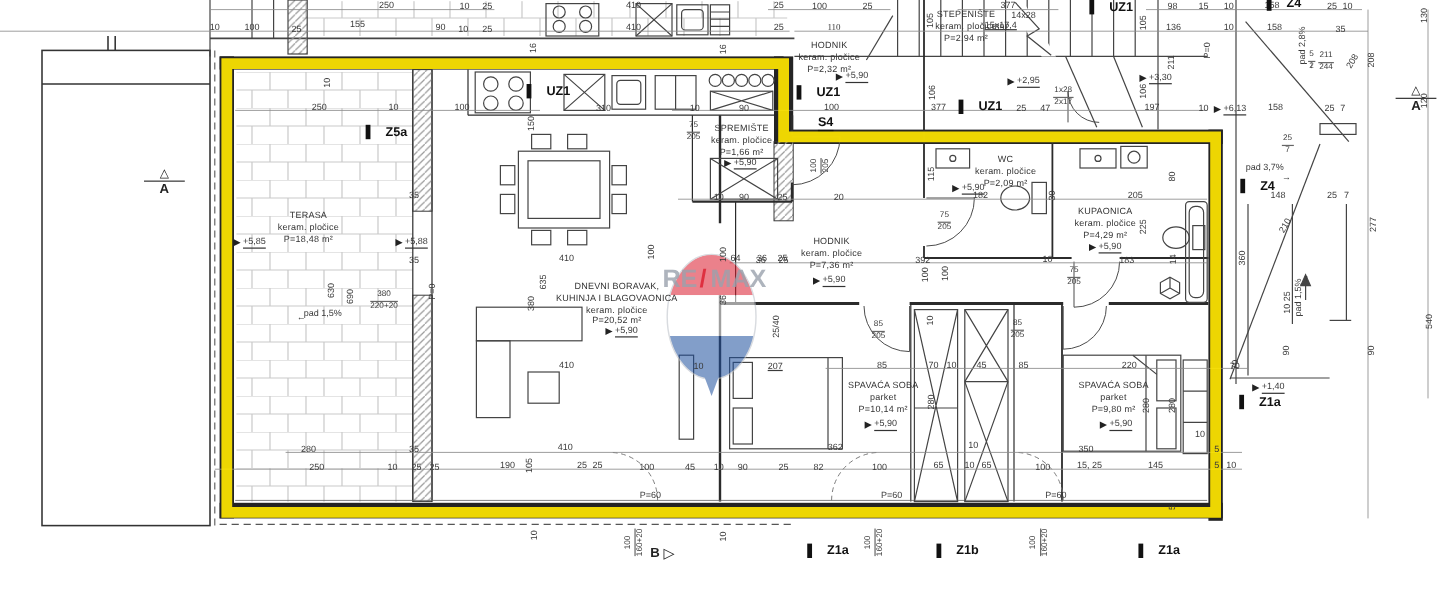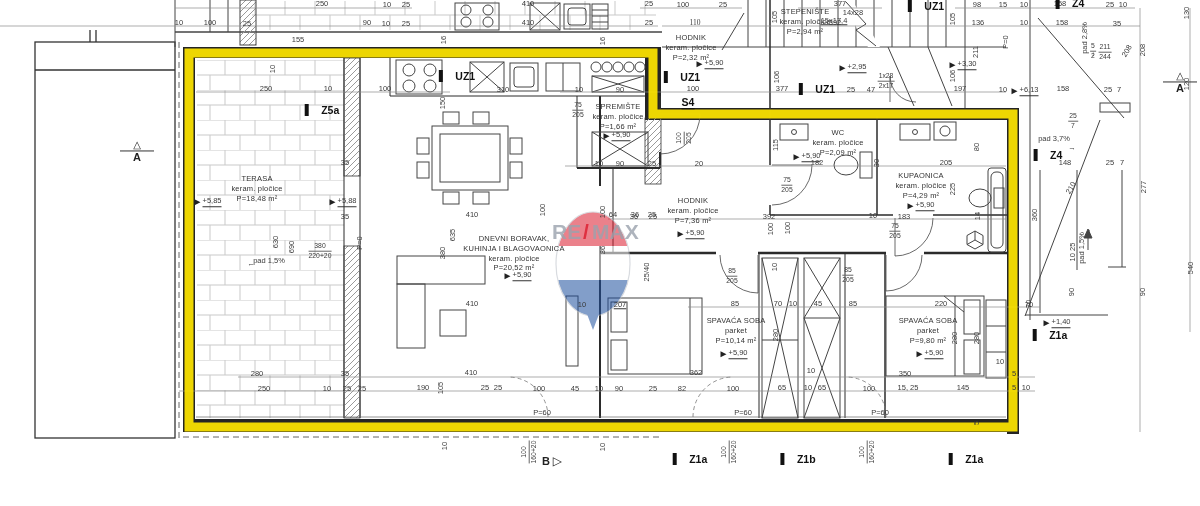--- a/index.html
+++ b/index.html
@@ -281,21 +281,21 @@
       <div class="lb dim" style="left: 853px; top: 13px; transform: translate(-50%, -50%);">14x28</div>
       <div class="lb dim" style="left: 977px; top: 5px; transform: translate(-50%, -50%);">98</div>
       <div class="lb dim" style="left: 1003px; top: 5px; transform: translate(-50%, -50%);">15</div>
       <div class="lb dim" style="left: 1024px; top: 5px; transform: translate(-50%, -50%);">10</div>
       <div class="lb dim" style="left: 1060px; top: 4px; transform: translate(-50%, -50%);">158</div>
       <div class="lb dim" style="left: 1110px; top: 5px; transform: translate(-50%, -50%);">25</div>
       <div class="lb dim" style="left: 1123px; top: 5px; transform: translate(-50%, -50%);">10</div>
       <div class="lb dim" style="left: 179px; top: 23px; transform: translate(-50%, -50%);">10</div>
       <div class="lb dim" style="left: 210px; top: 23px; transform: translate(-50%, -50%);">100</div>
       <div class="lb dim" style="left: 247px; top: 24px; transform: translate(-50%, -50%);">25</div>
-      <div class="lb dim" style="left: 298px; top: 40px; transform: translate(-50%, -50%);">155</div>
+      <div class="lb dim" style="left: 298px; top: 20px; transform: translate(-50%, -50%);">155</div>
       <div class="lb dim" style="left: 367px; top: 23px; transform: translate(-50%, -50%);">90</div>
       <div class="lb dim" style="left: 386px; top: 24px; transform: translate(-50%, -50%);">10</div>
       <div class="lb dim" style="left: 406px; top: 24px; transform: translate(-50%, -50%);">25</div>
       <div class="lb dim" style="left: 528px; top: 23px; transform: translate(-50%, -50%);">410</div>
       <div class="lb dim" style="left: 649px; top: 23px; transform: translate(-50%, -50%);">25</div>
       <div class="lb dim" style="left: 695px; top: 23px; transform: translate(-50%, -50%); font-family: Liberation Serif, serif;">110</div>
       <div class="lb dim" style="left: 835px; top: 23px; transform: translate(-50%, -50%);">392</div>
       <div class="lb dim" style="left: 834px; top: 21px; transform: translate(-50%, -50%); text-decoration: underline;">15x17,4</div>
       <div class="lb dim" style="left: 978px; top: 23px; transform: translate(-50%, -50%);">136</div>
       <div class="lb dim" style="left: 1024px; top: 23px; transform: translate(-50%, -50%);">10</div>
@@ -340,35 +340,35 @@
       <div class="lb dim" style="left: 453px; top: 235px; transform: translate(-50%, -50%) rotate(-90deg);">635</div>
       <div class="lb dim" style="left: 443px; top: 253px; transform: translate(-50%, -50%) rotate(-90deg);">380</div>
       <div class="lb dim" style="left: 603px; top: 212px; transform: translate(-50%, -50%) rotate(-90deg);">100</div>
       <div class="lb dim" style="left: 613px; top: 215px; transform: translate(-50%, -50%);">64</div>
       <div class="lb dim" style="left: 635px; top: 215px; transform: translate(-50%, -50%);">36</div>
       <div class="lb dim" style="left: 652px; top: 215px; transform: translate(-50%, -50%);">25</div>
       <div class="lb dim" style="left: 603px; top: 250px; transform: translate(-50%, -50%) rotate(-90deg);">36</div>
       <div class="lb dim" style="left: 647px; top: 272px; transform: translate(-50%, -50%) rotate(-90deg);">25/40</div>
       <div class="lb dim" style="left: 472px; top: 304px; transform: translate(-50%, -50%);">410</div>
       <div class="lb dim" style="left: 582px; top: 305px; transform: translate(-50%, -50%);">10</div>
-      <div class="lb dim" style="left: 620px; top: 305px; transform: translate(-50%, -50%); text-decoration: underline;">207</div>
+      <div class="lb dim" style="left: 646px; top: 305px; transform: translate(-50%, -50%); text-decoration: underline;">207</div>
       <div class="lb dim" style="left: 599px; top: 164px; transform: translate(-50%, -50%);">10</div>
       <div class="lb dim" style="left: 620px; top: 164px; transform: translate(-50%, -50%);">90</div>
       <div class="lb dim" style="left: 652px; top: 164px; transform: translate(-50%, -50%);">25</div>
       <div class="lb dim" style="left: 699px; top: 164px; transform: translate(-50%, -50%);">20</div>
       <div class="lb dim" style="left: 634px; top: 217px; transform: translate(-50%, -50%);">36</div>
       <div class="lb dim" style="left: 653px; top: 217px; transform: translate(-50%, -50%);">25</div>
       <div class="lb dim" style="left: 769px; top: 217px; transform: translate(-50%, -50%);">392</div>
       <div class="lb dim" style="left: 788px; top: 228px; transform: translate(-50%, -50%) rotate(-90deg);">100</div>
       <div class="lb dim" style="left: 775px; top: 267px; transform: translate(-50%, -50%) rotate(-90deg);">10</div>
       <div class="lb dim" style="left: 776px; top: 145px; transform: translate(-50%, -50%) rotate(-90deg);">115</div>
       <div class="lb dim" style="left: 817px; top: 163px; transform: translate(-50%, -50%);">182</div>
       <div class="lb dim" style="left: 877px; top: 163px; transform: translate(-50%, -50%) rotate(-90deg);">30</div>
       <div class="lb dim" style="left: 946px; top: 163px; transform: translate(-50%, -50%);">205</div>
-      <div class="lb dim" style="left: 904px; top: 217px; transform: translate(-50%, -50%);">183</div>
+      <div class="lb dim" style="left: 939px; top: 217px; transform: translate(-50%, -50%);">183</div>
       <div class="lb dim" style="left: 953px; top: 189px; transform: translate(-50%, -50%) rotate(-90deg);">225</div>
       <div class="lb dim" style="left: 977px; top: 147px; transform: translate(-50%, -50%) rotate(-90deg);">80</div>
       <div class="lb dim" style="left: 873px; top: 216px; transform: translate(-50%, -50%);">10</div>
       <div class="lb dim" style="left: 771px; top: 229px; transform: translate(-50%, -50%) rotate(-90deg);">100</div>
       <div class="lb dim" style="left: 978px; top: 216px; transform: translate(-50%, -50%) rotate(-90deg);">14</div>
       <div class="lb dim" style="left: 735px; top: 304px; transform: translate(-50%, -50%);">85</div>
       <div class="lb dim" style="left: 778px; top: 304px; transform: translate(-50%, -50%);">70</div>
       <div class="lb dim" style="left: 793px; top: 304px; transform: translate(-50%, -50%);">10</div>
       <div class="lb dim" style="left: 818px; top: 304px; transform: translate(-50%, -50%);">45</div>
       <div class="lb dim" style="left: 853px; top: 304px; transform: translate(-50%, -50%);">85</div>

